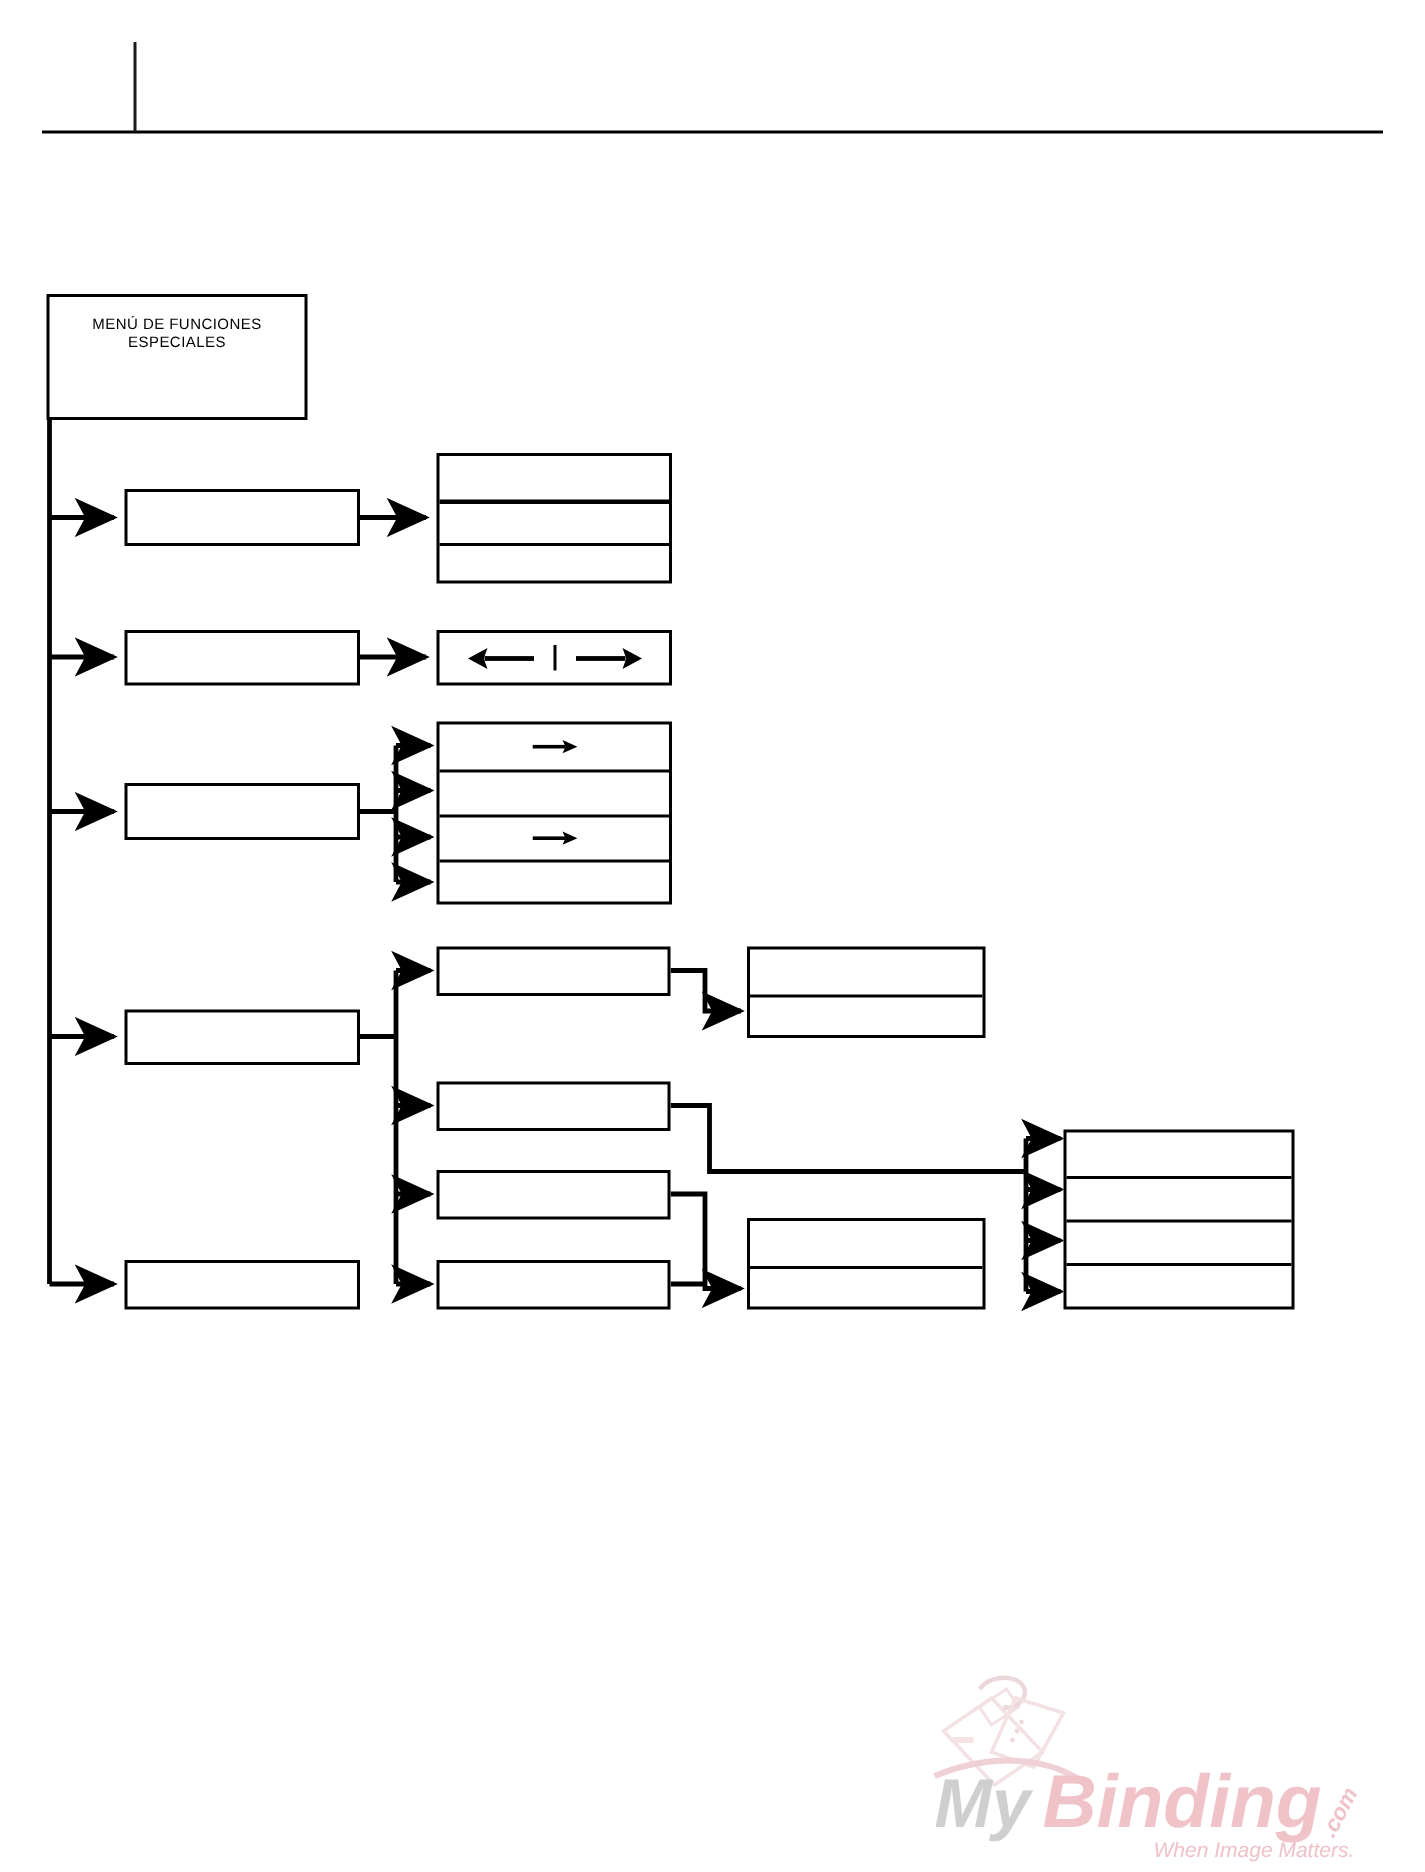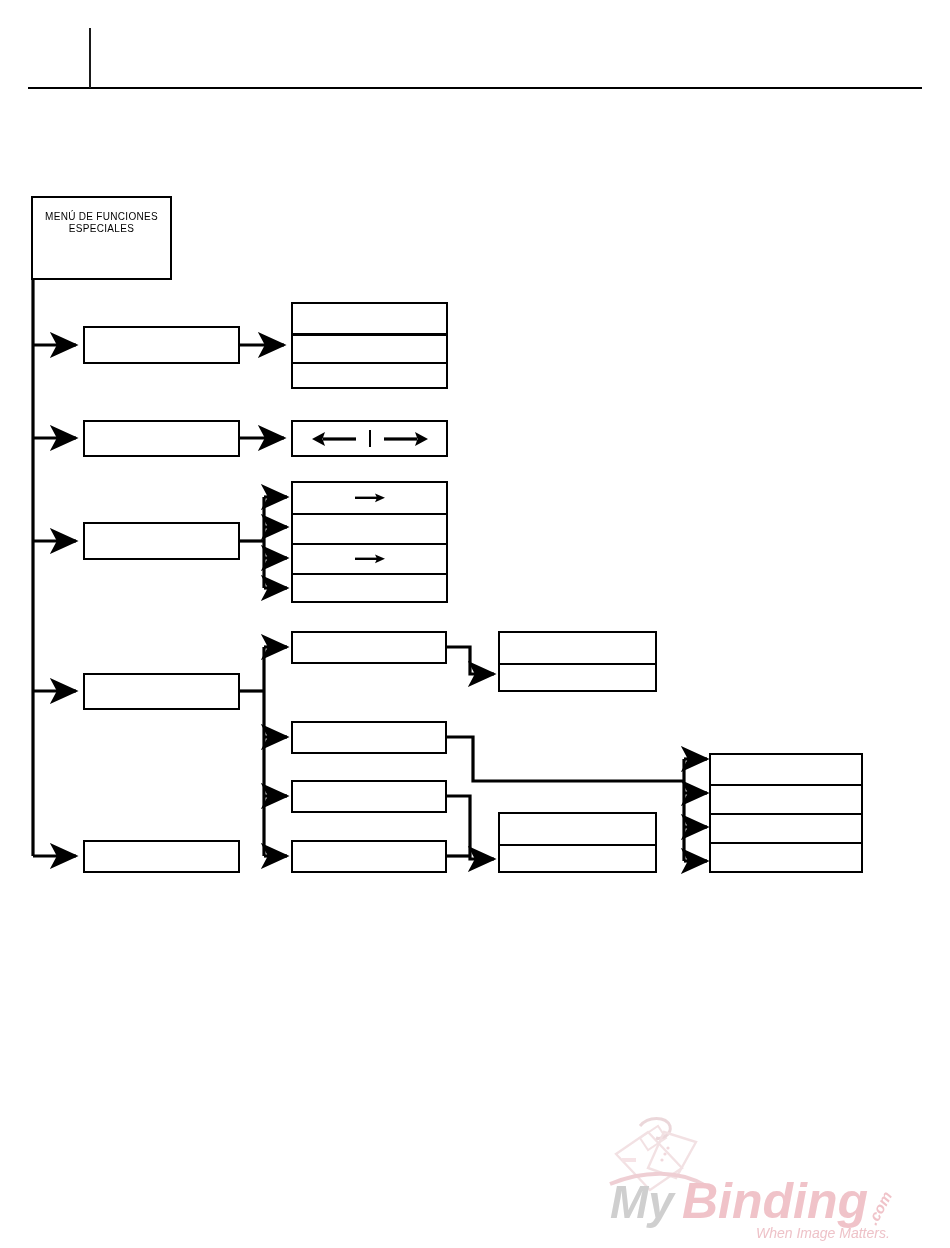--- a/index.html
+++ b/index.html
@@ -65,21 +65,21 @@
     text-align: center;
     letter-spacing: .2px;
     white-space: pre-line;
     padding: 0 4px;
   }
 
   
   #node-root {
     left: 31px;
     top: 196px;
-    width: 141px;
+    width: 174px;
     height: 84px;
   }
   #node-root .node-label {
     padding-top: 13px;
     font-size: 10px;
     letter-spacing: .3px;
   }
 
   
   .vcenter {
@@ -107,21 +107,21 @@
   .mini-arrow-wrap {
     display: flex;
     align-items: center;
     justify-content: center;
     height: 100%;
   }
 
   
   #watermark {
     position: absolute;
-    left: 604px;
+    left: 617px;
     top: 1108px;
     width: 312px;
     height: 136px;
     pointer-events: none;
   }
   #watermark svg { display: block; }
 </style>
 </head>
 <body>
 

